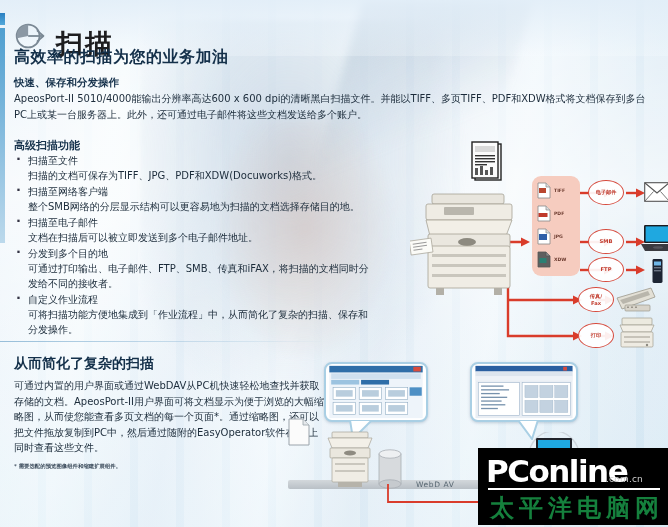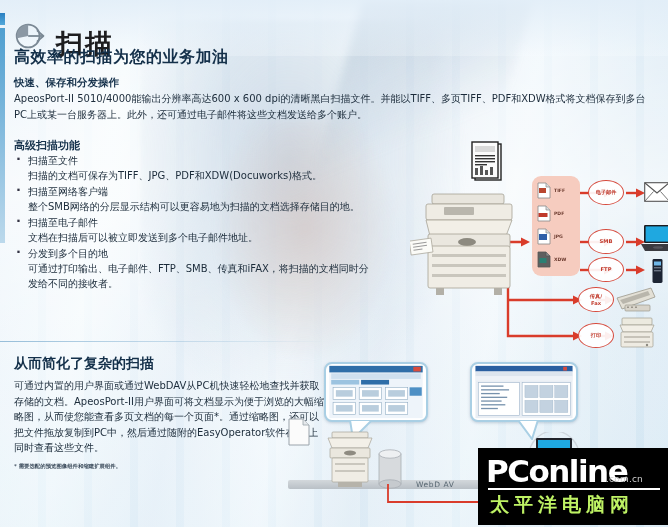--- a/index.html
+++ b/index.html
@@ -188,21 +188,21 @@
   .wm-dom {
     position: absolute; left: 128px; top: 26px;
     font-size: 9px; color: #cfcfcf; letter-spacing: .2px;
   }
   .wm-rule {
     position: absolute; left: 10px; top: 40px; width: 172px; height: 2px;
     background: #ffffff;
   }
   .wm-cn {
     position: absolute; left: 12px; top: 44px;
-    font-size: 19px; font-weight: bold; color: #bef264; letter-spacing: 5px;
+    font-size: 24px; font-weight: bold; color: #15803d; letter-spacing: 5px;
   }
 </style>
 </head>
 <body>
 
 <div id="page">
 
   <div class="streaks"></div>
   <div class="ghost-face"></div>
   <div class="ghost-face2"></div>
@@ -237,20 +237,24 @@
       <div class="feat-title">扫描至网络客户端</div>
       <div class="feat-desc">整个SMB网络的分层显示结构可以更容易地为扫描的文档选择存储目的地。</div>
     </li>
     <li class="feat-item">
       <div class="feat-title">扫描至电子邮件</div>
       <div class="feat-desc">文档在扫描后可以被立即发送到多个电子邮件地址。</div>
     </li>
     <li class="feat-item">
       <div class="feat-title">分发到多个目的地</div>
       <div class="feat-desc">可通过打印输出、电子邮件、FTP、SMB、传真和iFAX，将扫描的文档同时分发给不同的接收者。</div>
+    </li>
+    <li class="feat-item">
+      <div class="feat-title">自定义作业流程</div>
+      <div class="feat-desc">可将扫描功能方便地集成到「作业流程」中，从而简化了复杂的扫描、保存和分发操作。</div>
     </li>
   </ul>
 
   <div class="sep-line"></div>
   <div class="sec2-head">从而简化了复杂的扫描</div>
   <div class="sec2-body">可通过内置的用户界面或通过WebDAV从PC机快速轻松地查找并获取存储的文档。ApeosPort-II用户界面可将文档显示为便于浏览的大幅缩略图，从而使您能查看多页文档的每一个页面*。通过缩略图，还可以把文件拖放复制到PC中，然后通过随附的EasyOperator软件在PC上同时查看这些文件。</div>
   <div class="sec2-note">* 需要选配的预览图像组件和缩建扩展组件。</div>
 
   <div class="diagram">
 

